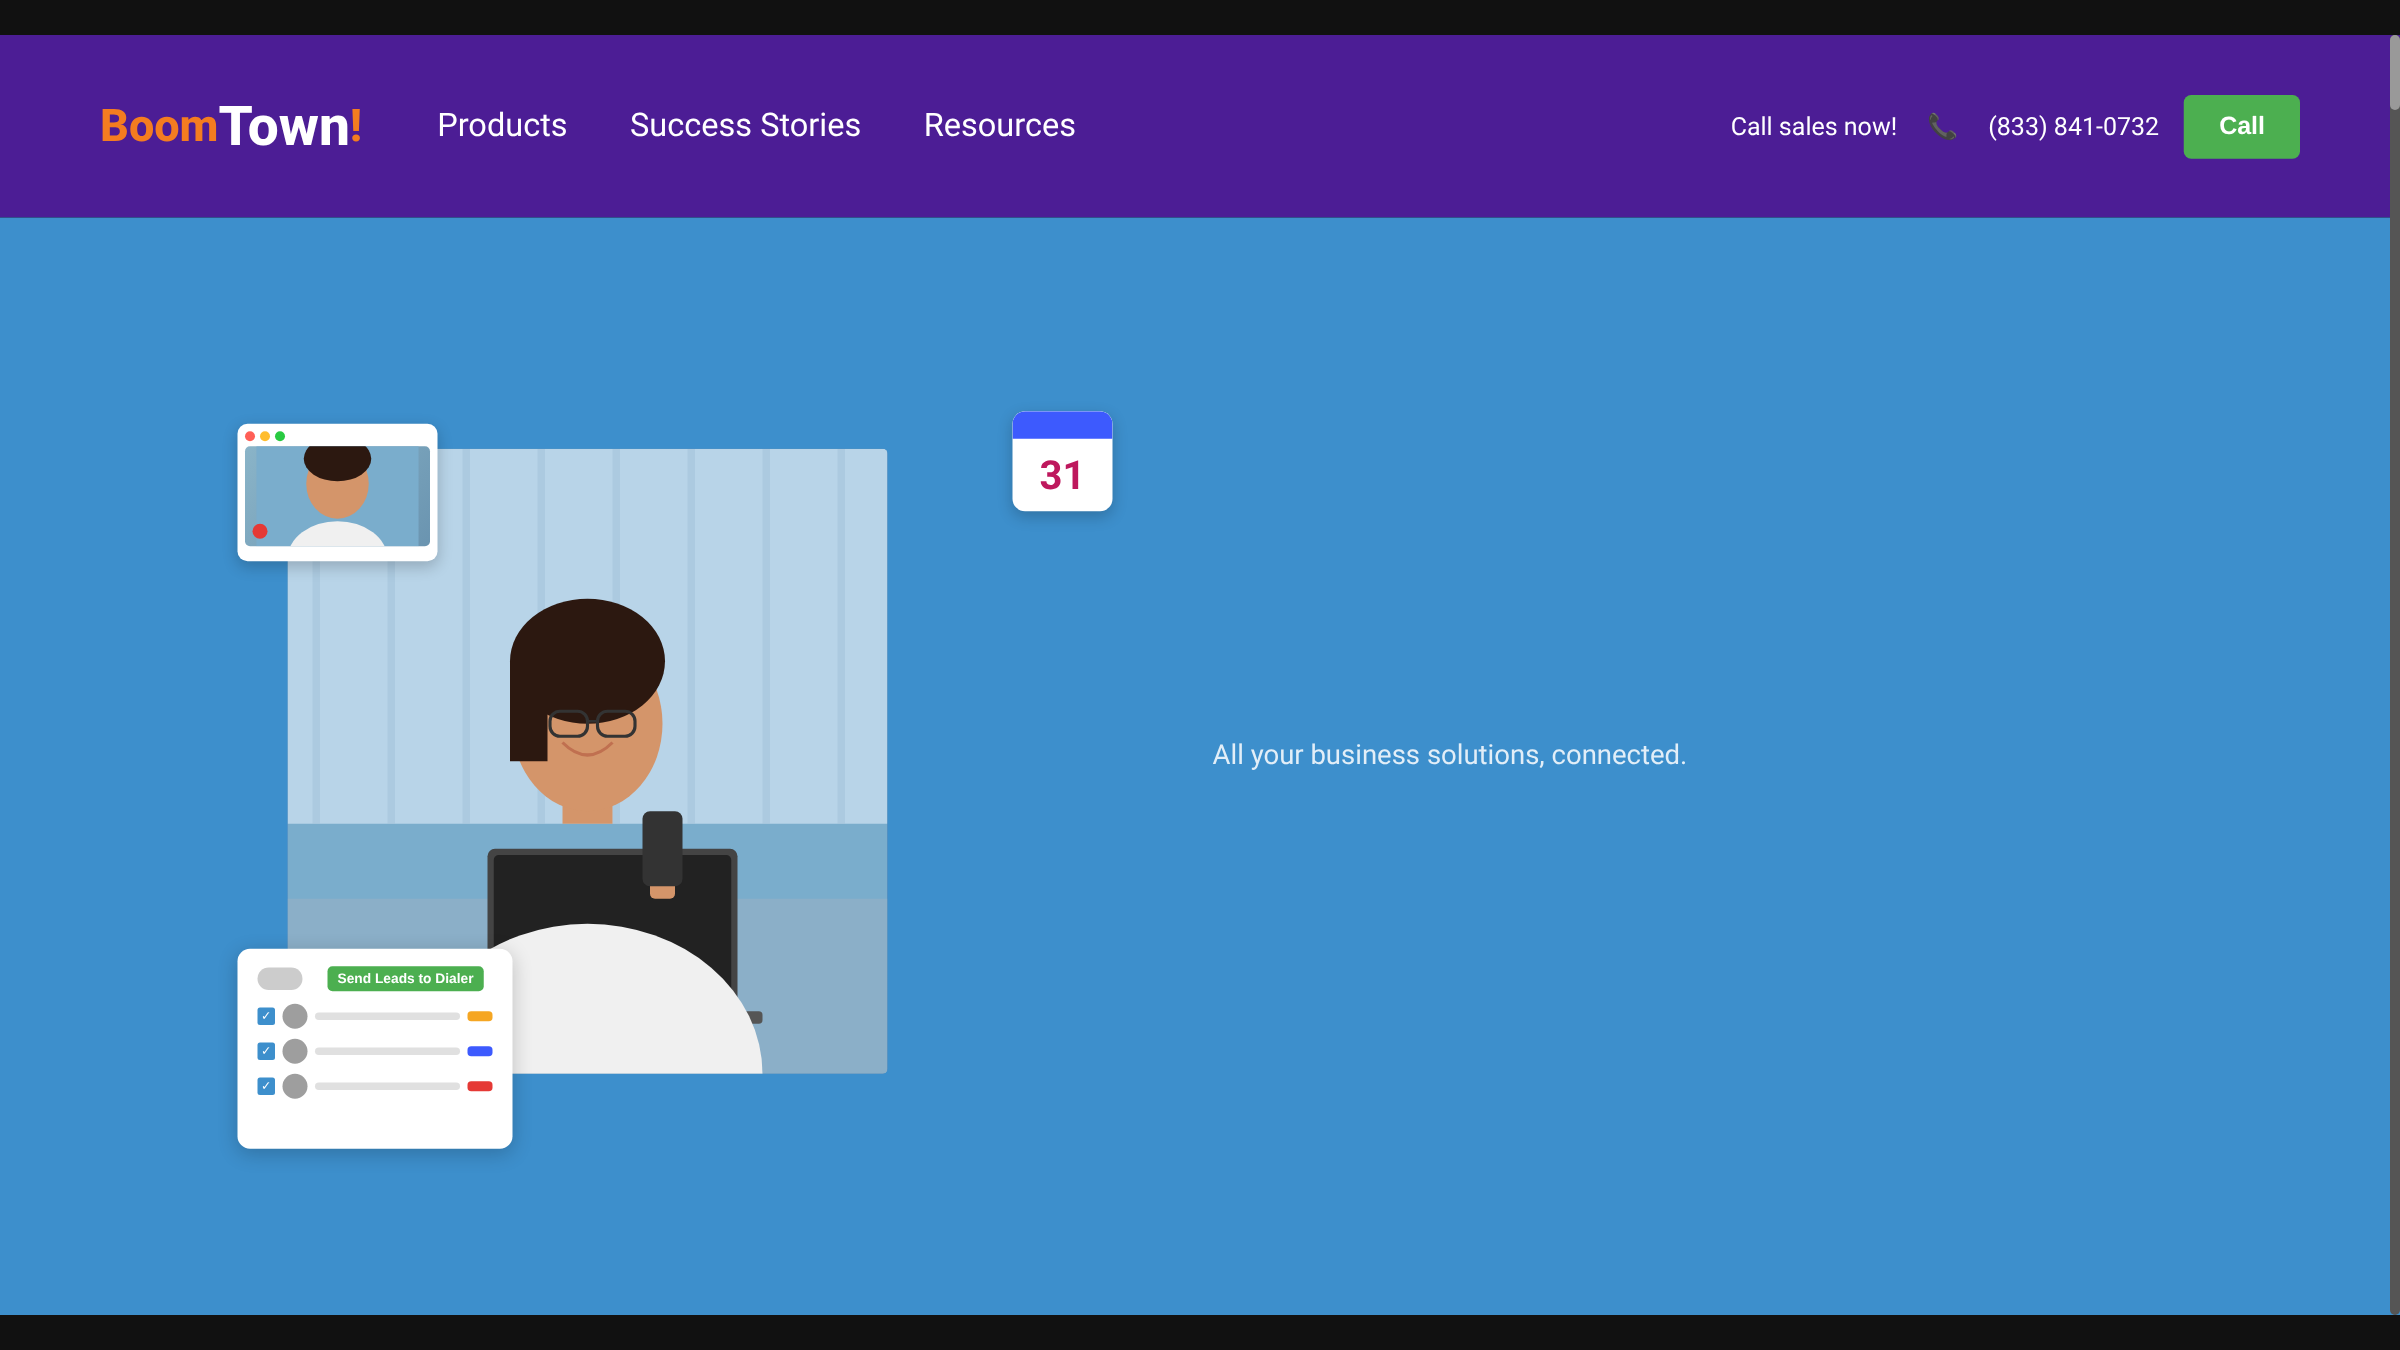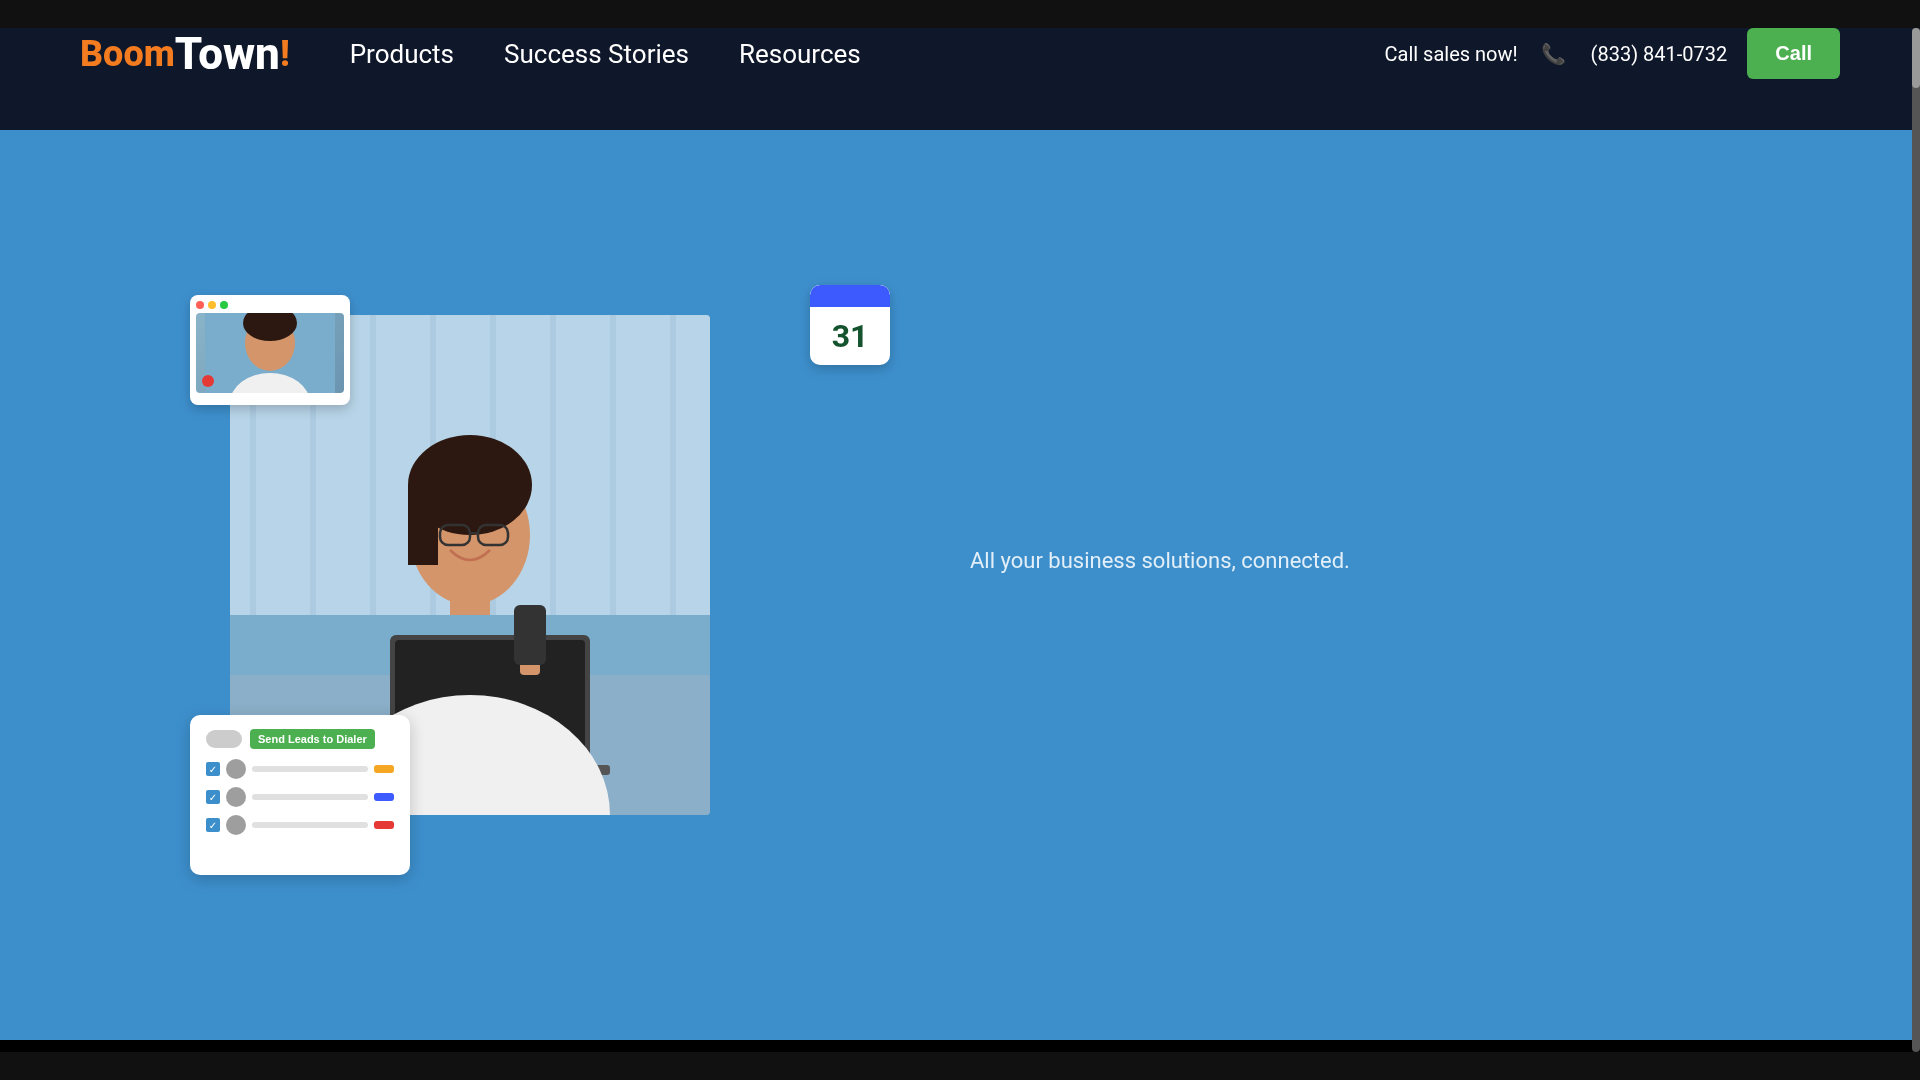--- a/index.html
+++ b/index.html
@@ -4,24 +4,24 @@
   <style>
     * { margin: 0; padding: 0; box-sizing: border-box; }
     body { width: 1920px; height: 1080px; overflow: hidden; font-family: -apple-system, BlinkMacSystemFont, 'Segoe UI', Roboto, sans-serif; background: #000; }
 
     
     .top-bar { height: 28px; background: #111; width: 100%; }
     .bottom-bar { height: 28px; background: #111; width: 100%; position: absolute; bottom: 0; left: 0; }
 
     
     .navbar {
-      height: 102px;
-      background: #0f172a;
-      display: flex;
-      align-items: flex-start;
+      height: 146px;
+      background: #4c1d95;
+      display: flex;
+      align-items: center;
       padding: 0 80px;
       justify-content: space-between;
     }
     .navbar-left { display: flex; align-items: center; gap: 60px; }
     .logo { display: flex; align-items: center; }
     .logo-boom { color: #f47c20; font-size: 36px; font-weight: 800; }
     .logo-town { color: #fff; font-size: 44px; font-weight: 800; }
     .logo-exclaim { color: #f47c20; font-size: 36px; font-weight: 800; }
     .nav-links { display: flex; gap: 50px; }
     .nav-link { color: #fff; font-size: 26px; font-weight: 400; cursor: pointer; text-decoration: none; }
@@ -141,38 +141,38 @@
       height: 22px;
       border-radius: 10px 10px 0 0;
     }
     .calendar-body {
       flex: 1;
       display: flex;
       align-items: center;
       justify-content: center;
       font-size: 32px;
       font-weight: 700;
-      color: #14532d;
+      color: #be185d;
     }
 
     
     .dialer-overlay {
       position: absolute;
       bottom: 0px;
       left: 0px;
       width: 220px;
       height: 160px;
       background: #fff;
       border-radius: 10px;
       box-shadow: 0 4px 16px rgba(0,0,0,0.2);
       padding: 14px 16px;
     }
     .dialer-top {
       display: flex;
-      gap: 8px;
+      gap: 20px;
       align-items: center;
       margin-bottom: 10px;
     }
     .dialer-toggle {
       width: 36px;
       height: 18px;
       background: #ccc;
       border-radius: 10px;
     }
     .send-btn {

